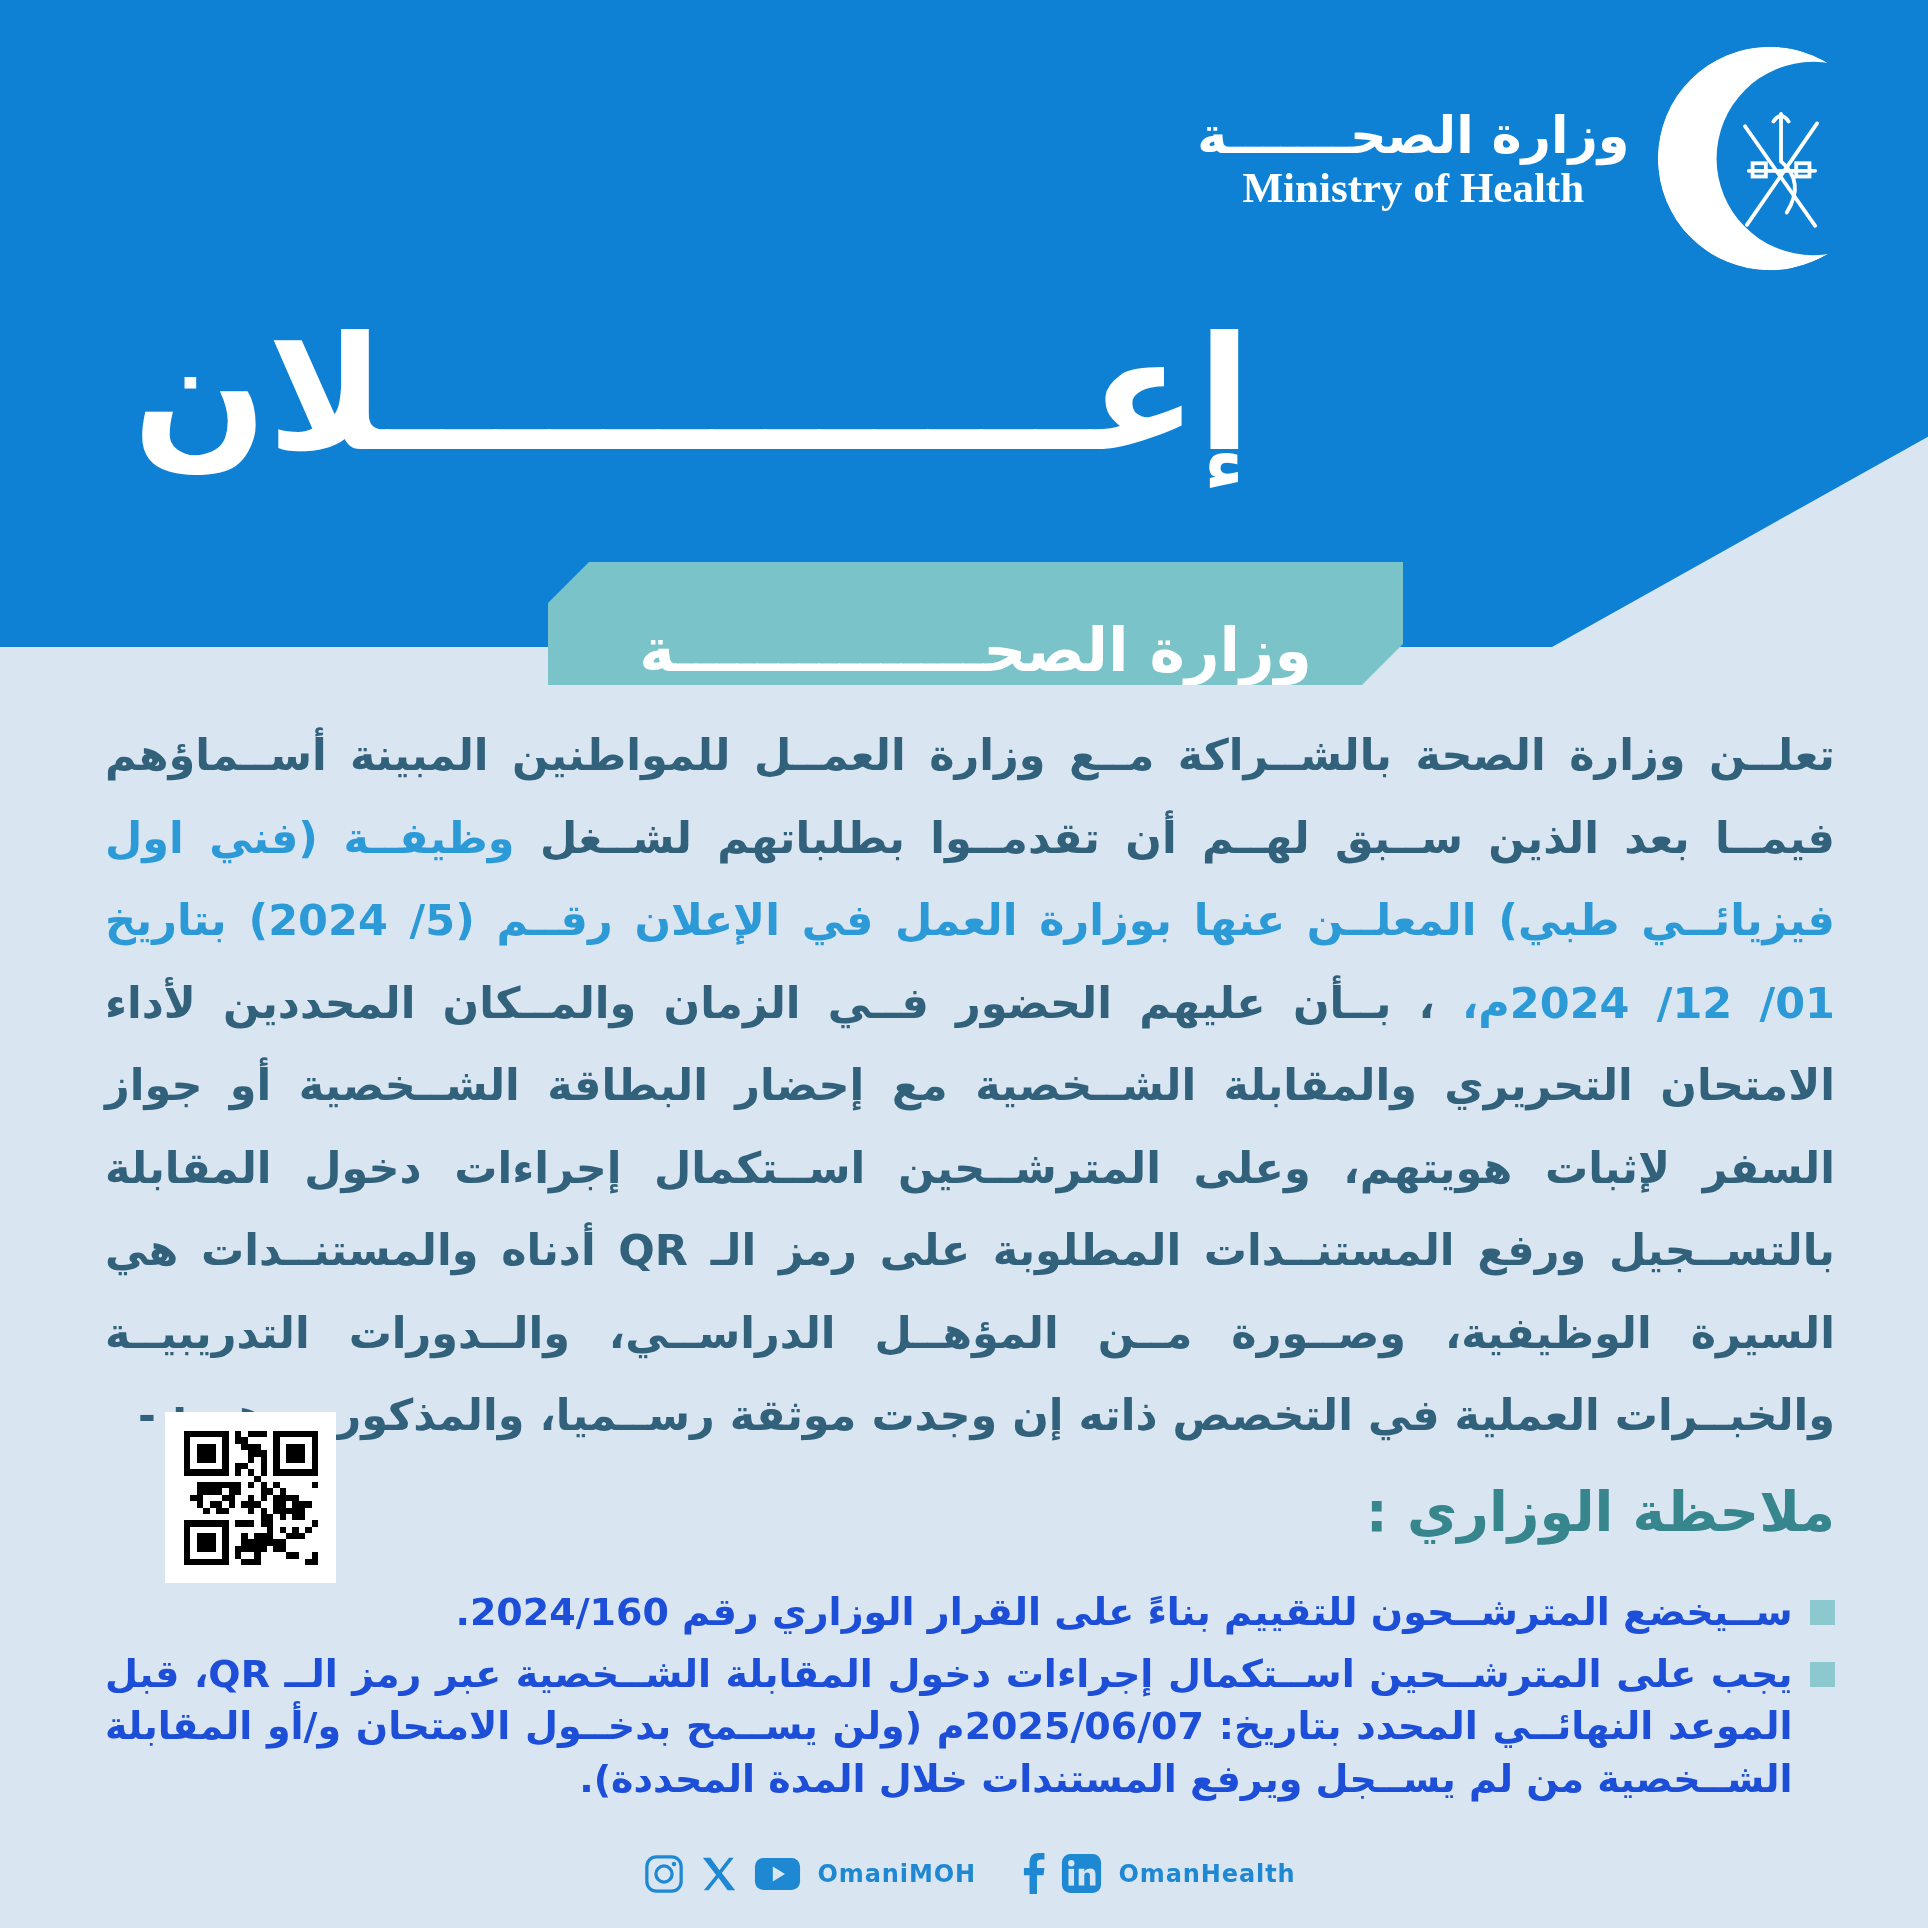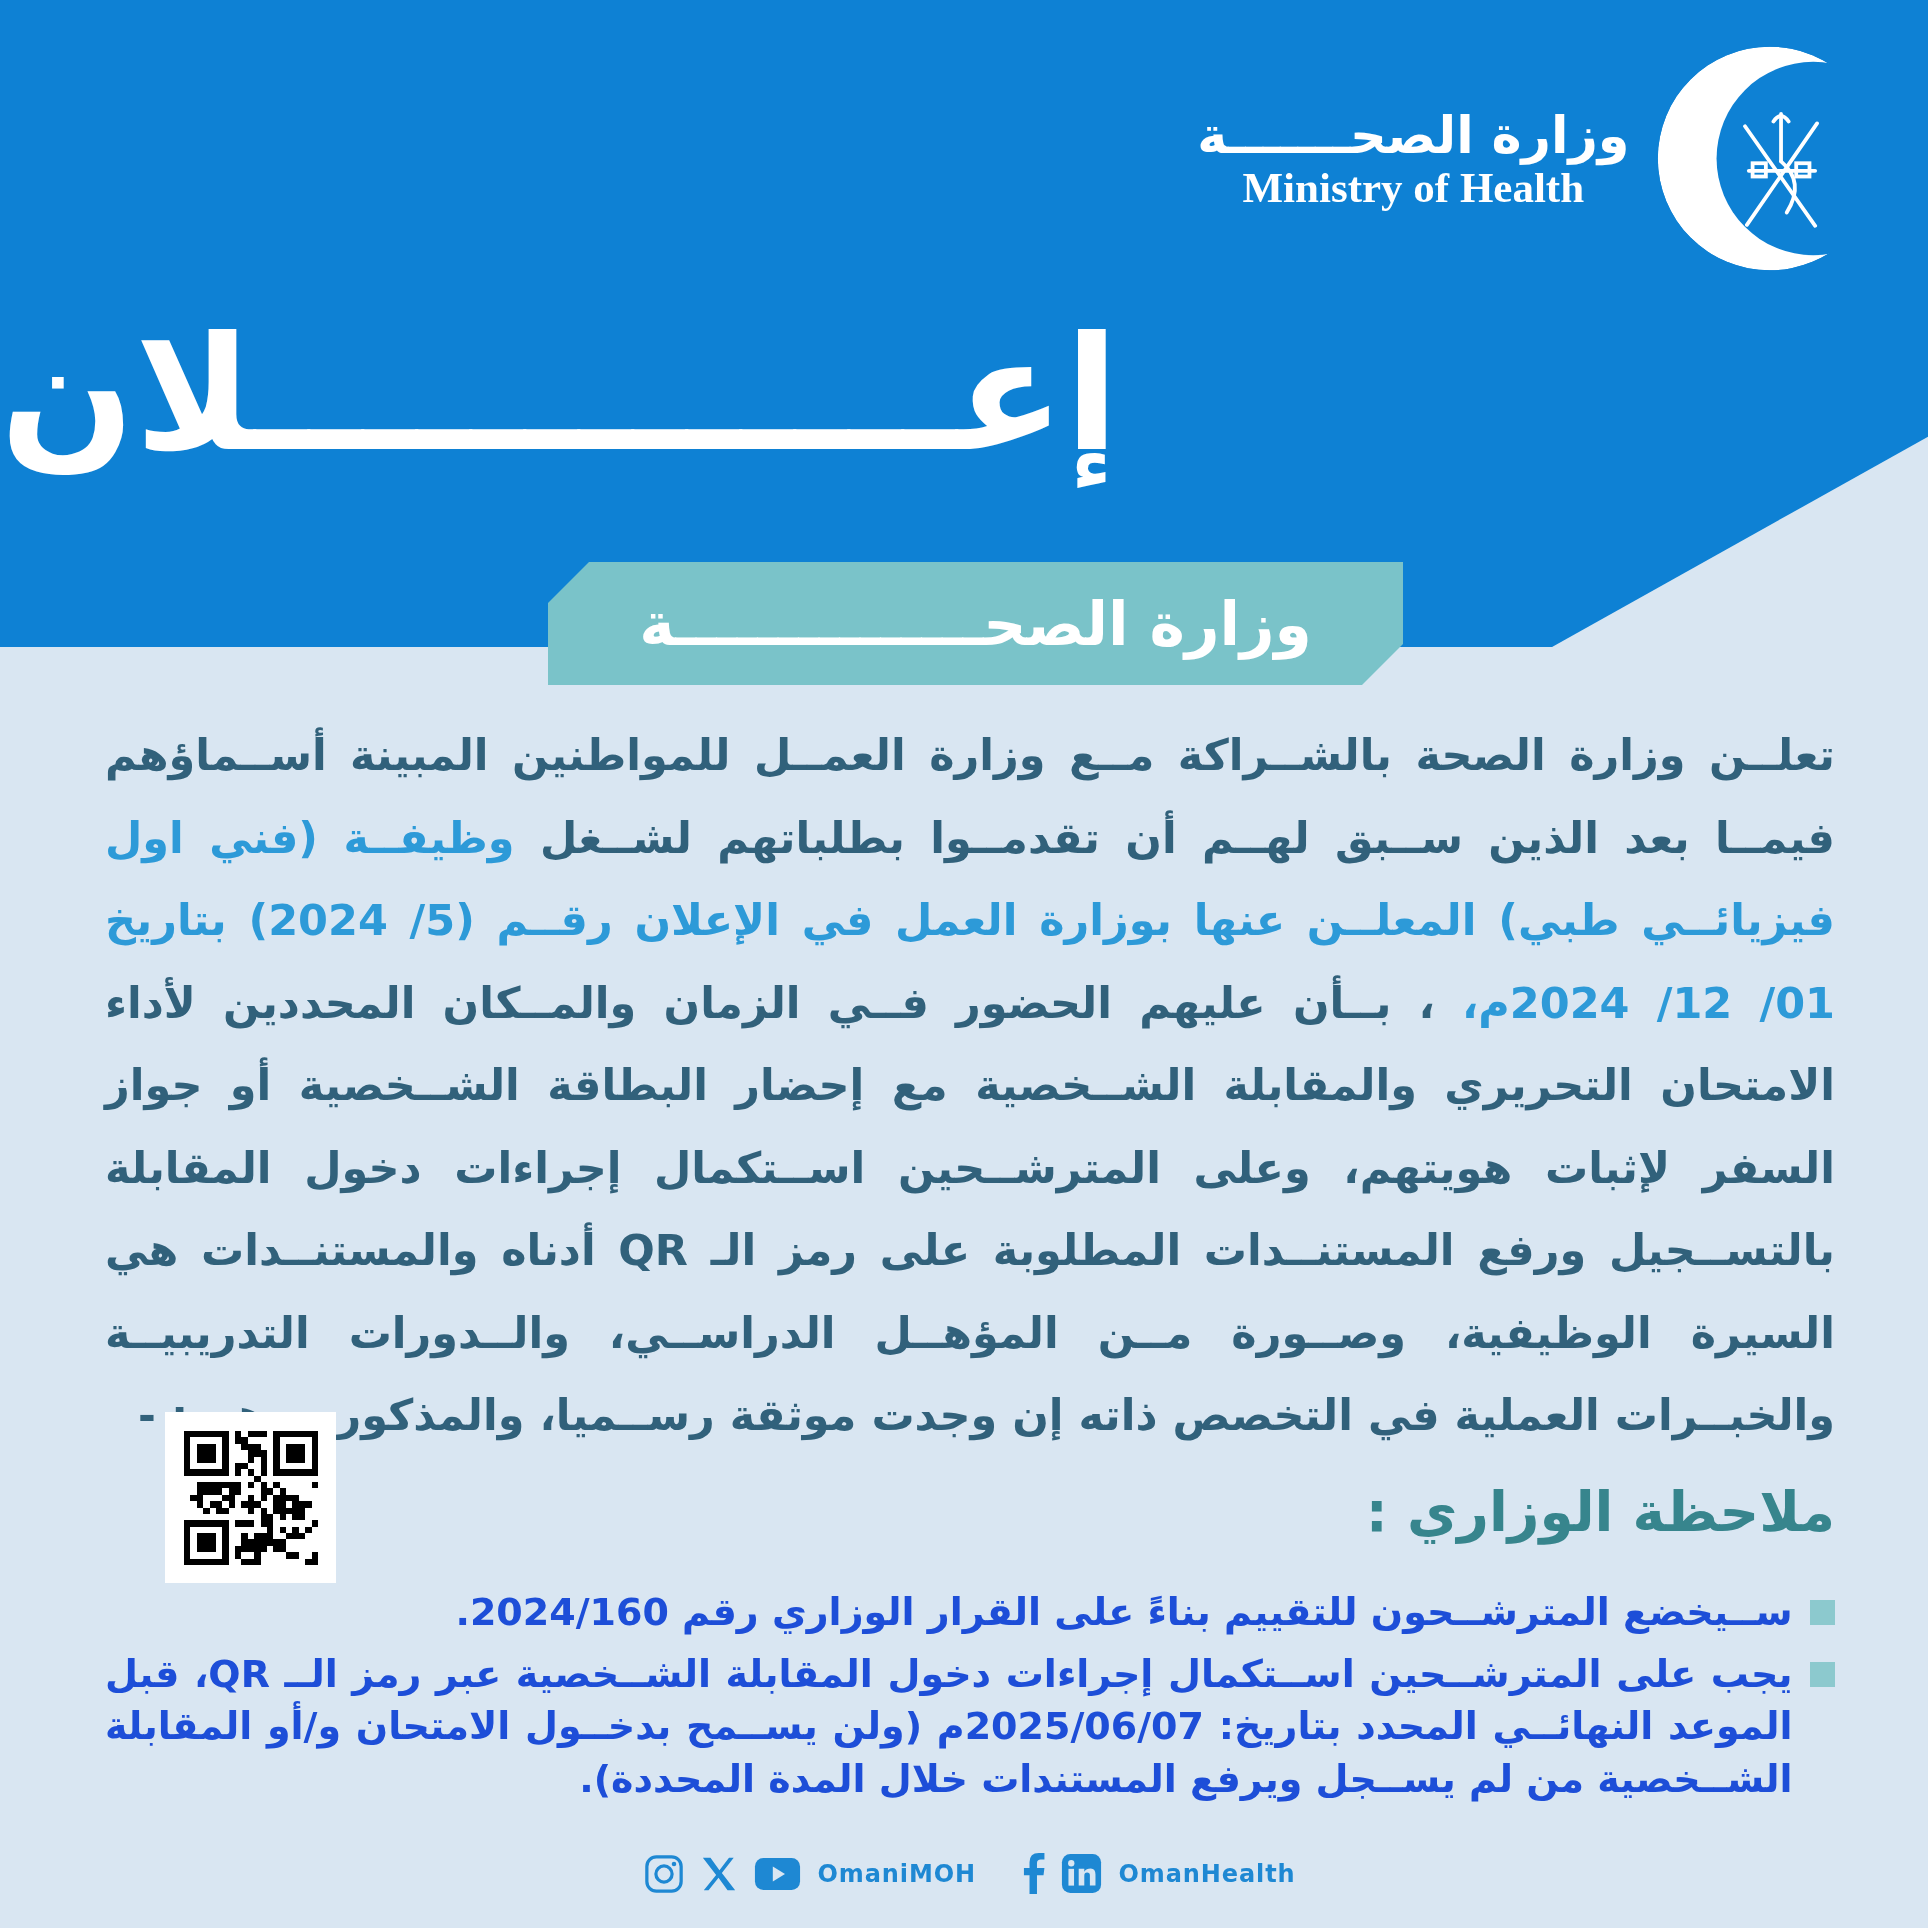--- a/index.html
+++ b/index.html
@@ -8,26 +8,26 @@
 
   
   .header{position:absolute;left:0;top:0;width:1928px;height:647px;background:#0e81d4;
           clip-path:polygon(0 0,100% 0,100% 67.5%,80.5% 100%,0 100%);}
   .logo{position:absolute;top:40px;right:49px;display:flex;align-items:center;gap:24.5px;}
   .logo-text{text-align:center;color:#ffffff;}
   .logo-ar{font-size:51px;font-weight:bold;direction:rtl;line-height:1.15;}
   .logo-en{font-family:"Liberation Serif", serif;font-weight:bold;font-size:43px;line-height:1.05;}
   .crest{width:237px;height:237px;}
 
-  .main-title{position:absolute;left:0;top:268px;width:1384px;text-align:left;color:#ffffff;
+  .main-title{position:absolute;left:0;top:268px;width:1384px;text-align:center;color:#ffffff;
               font-size:158px;font-weight:bold;direction:rtl;line-height:1.6;}
 
   .ribbon{position:absolute;left:548px;top:562px;width:855px;height:123px;background:#7ac3c9;
           clip-path:polygon(41px 0,100% 0,100% calc(100% - 41px),calc(100% - 41px) 100%,0 100%,0 41px);
-          display:flex;align-items:center;justify-content:center;}
+          display:flex;align-items:flex-end;justify-content:center;}
   .ribbon-text{color:#ffffff;font-size:60px;font-weight:bold;direction:rtl;}
 
   
   .para{position:absolute;top:714px;right:105px;left:105px;direction:rtl;text-align:justify;
         font-size:43px;line-height:1.92;color:#31617b;font-weight:bold;}
   .hl{color:#2d9ad8;}
 
   
   .qr-box{position:absolute;left:165px;top:1412px;width:171px;height:171px;background:#ffffff;
           display:flex;align-items:center;justify-content:center;}

